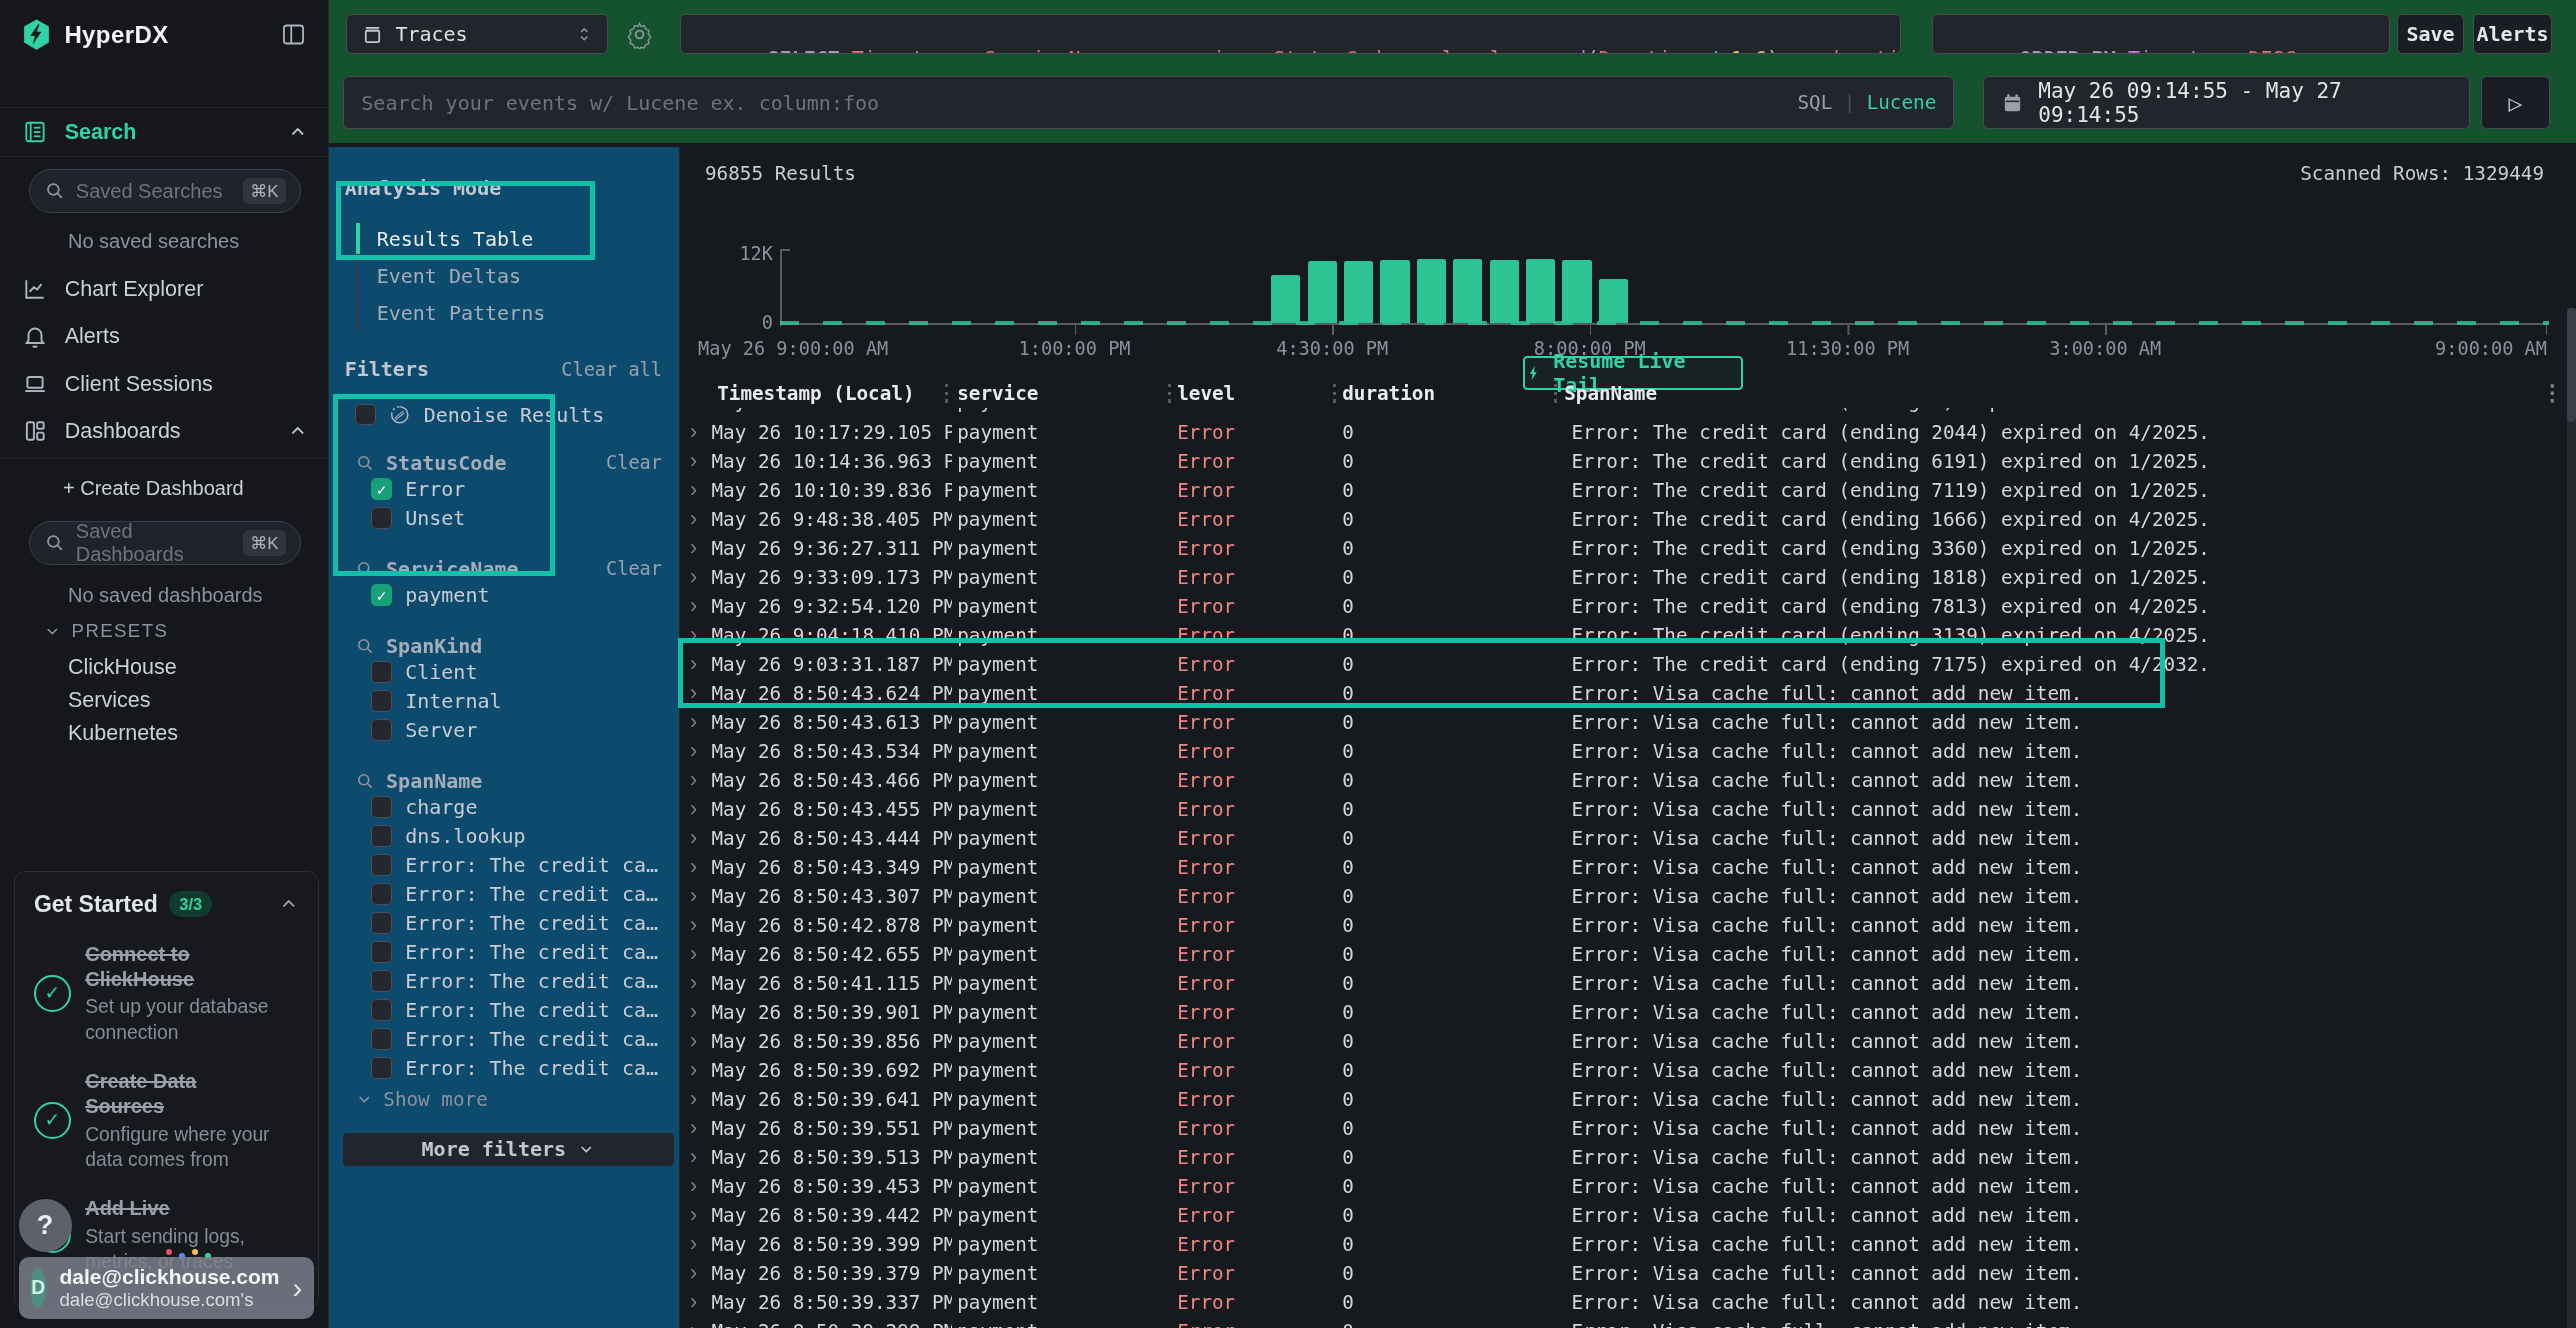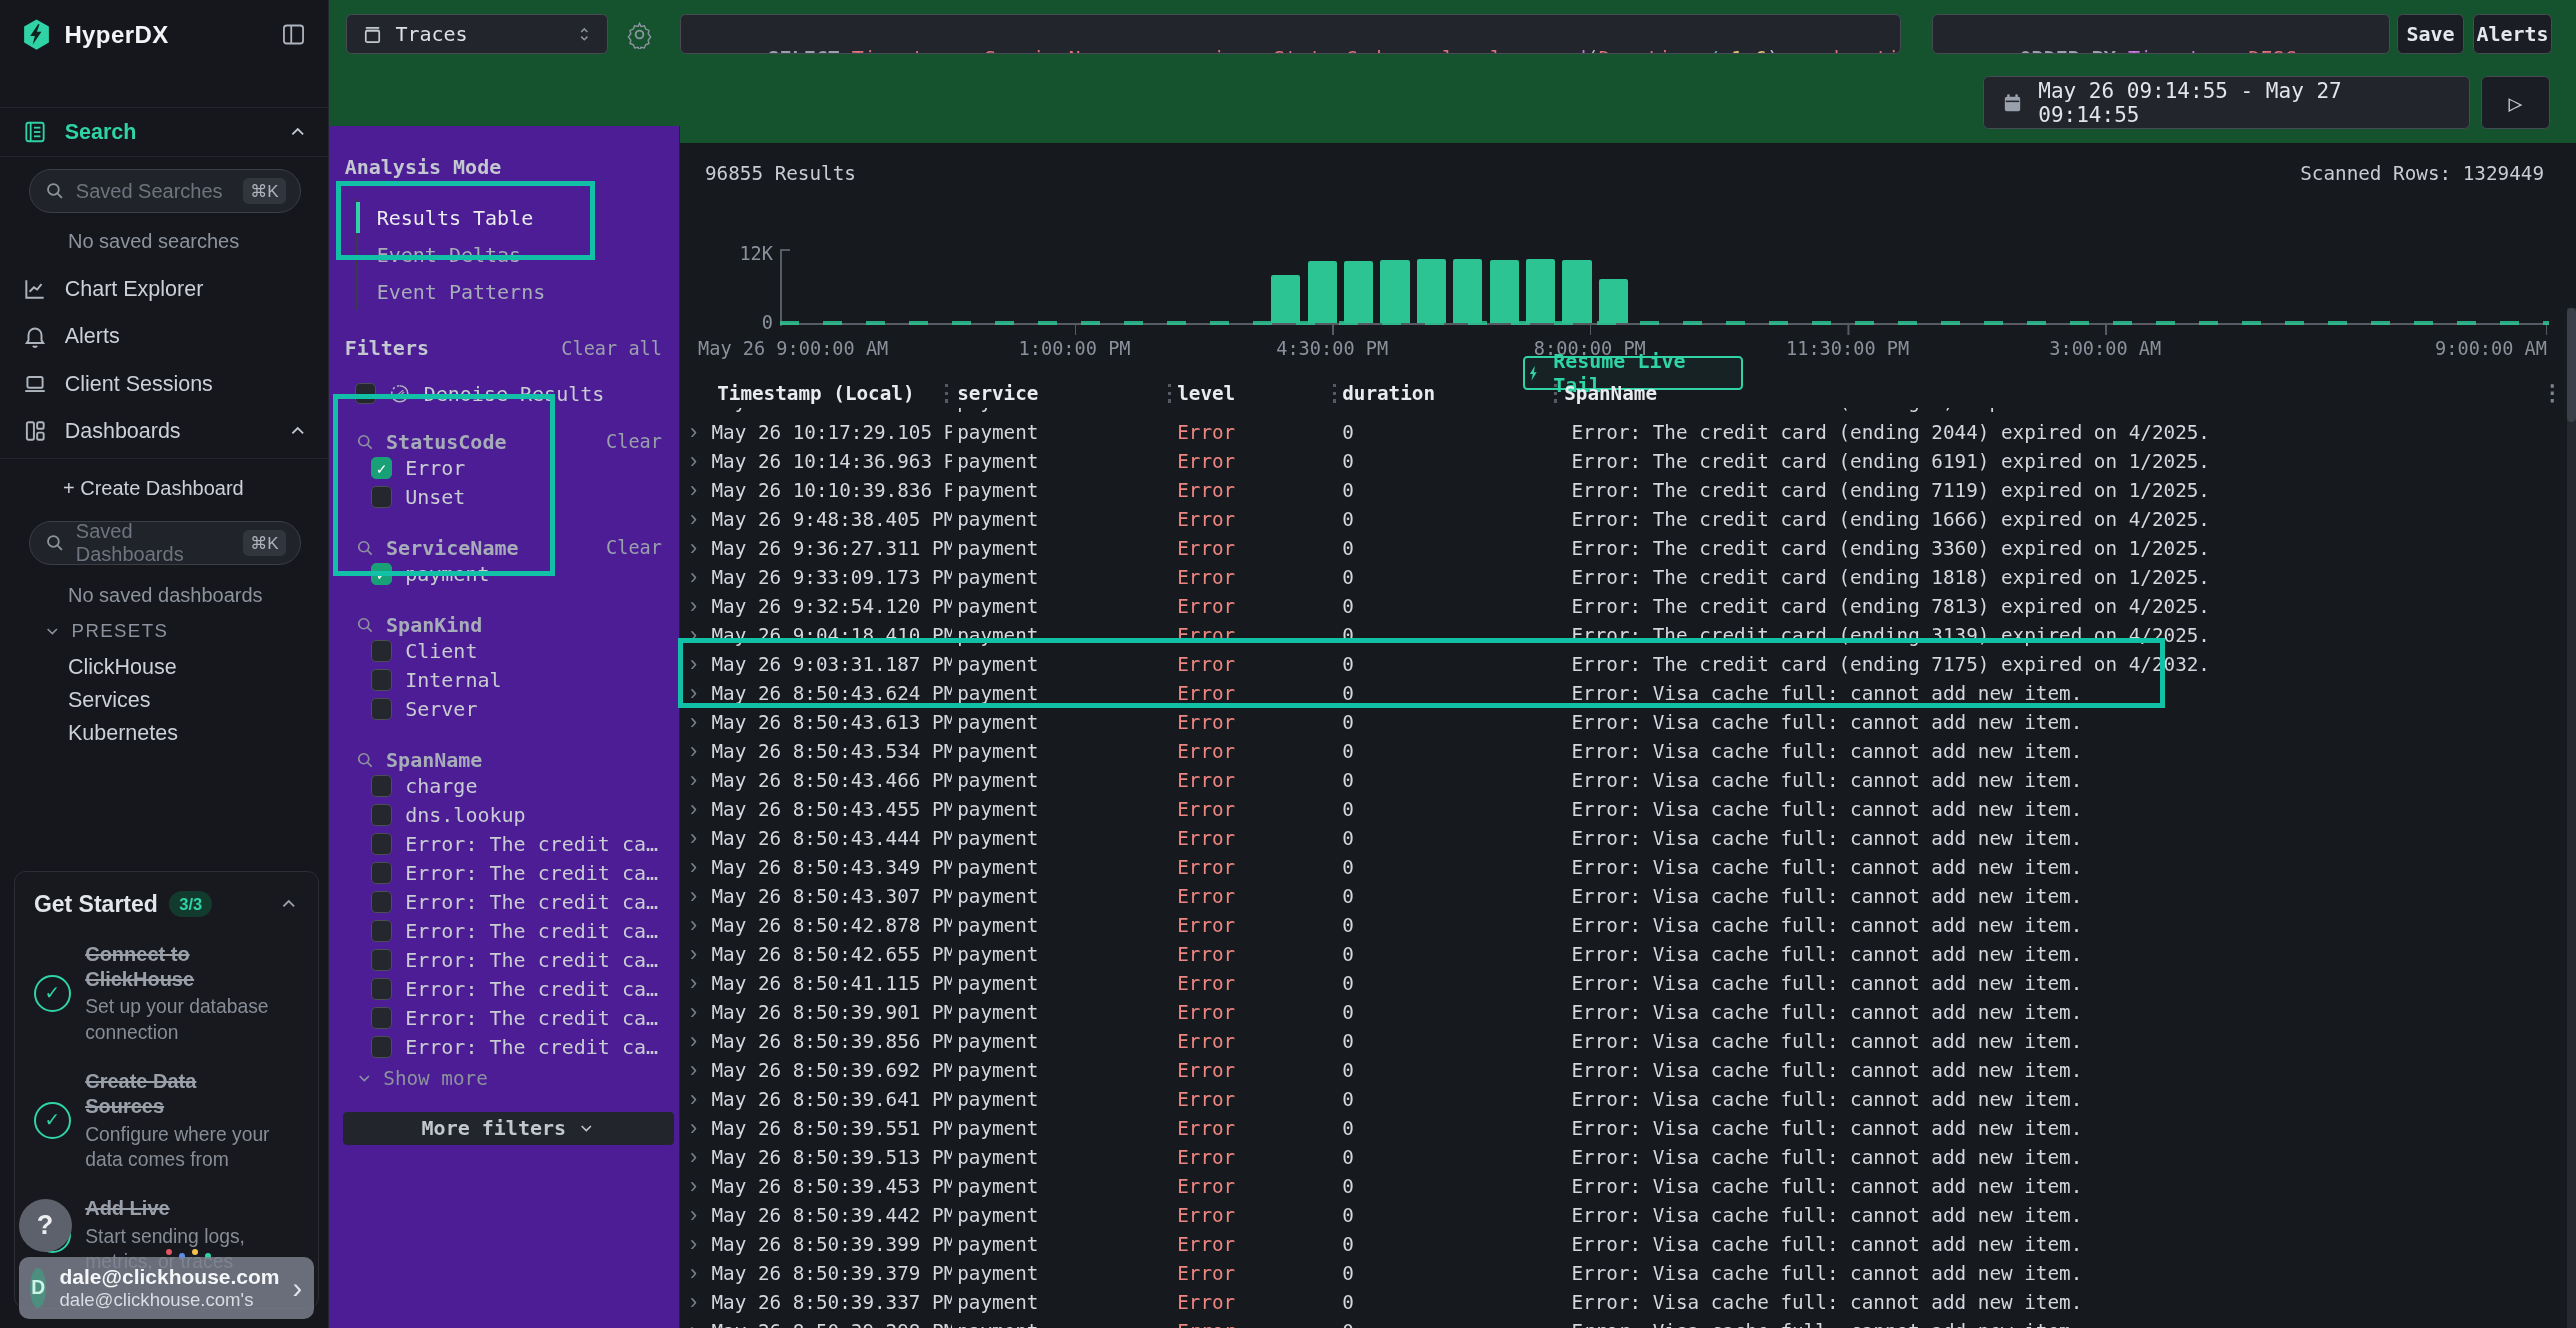--- a/index.html
+++ b/index.html
@@ -77,21 +77,21 @@
   .confetti i{position:absolute;width:6.4px;height:6.4px;border-radius:50%;display:block}
   #user-chip{position:absolute;left:18.6px;top:1257px;width:295px;height:62px;background:rgba(124,129,143,.82);
      border-radius:10px;display:flex;align-items:center;padding:0 11.4px;gap:13px;cursor:pointer;z-index:5}
   .avatar{width:40px;height:40px;border-radius:50%;background:#4c8e80;display:flex;align-items:center;justify-content:center;
      font-size:19.3px;font-weight:bold;color:#ccf4e4}
   .uc-name{font-size:21px;font-weight:bold;color:#f4f6f8;line-height:1.15}
   .uc-org{font-size:18.6px;color:#d9dce2;line-height:1.15}
   .uc-chev{margin-left:auto;color:#e2e5ea;font-size:29px}
 
   
-  #fpanel{position:absolute;left:329px;top:126px;width:351px;bottom:0;background:#4c1d95;border-right:1.4px solid #22252c;
+  #fpanel{position:absolute;left:329px;top:147px;width:351px;bottom:0;background:#0c4a6e;border-right:1.4px solid #22252c;
      padding:29px 17px 0 15.7px;font-family:"DejaVu Sans Mono",monospace}
   .sec-title{font-size:20px;font-weight:bold;color:#c3c8d0}
   #modes{margin:20px 0 0 11.4px;border-left:2.1px solid #383c44}
   .mode-item{position:relative;height:37px;display:flex;align-items:center;padding-left:18.6px;font-size:20px;color:#a7adb8;cursor:pointer}
   .mode-item.on{color:#e9ebee}
   .mode-item.on::before{content:"";position:absolute;left:-2.1px;top:2.9px;bottom:2.9px;width:3.6px;background:#2fd3a6}
   .fl-head{display:flex;align-items:center;margin-top:26px}
   .clear-all{margin-left:auto;font-size:18.6px;color:#9aa1ad;cursor:pointer}
   .denoise{display:flex;align-items:center;gap:13px;margin:21.5px 0 0 10px;cursor:pointer}
   .denoise .lbl{font-size:20px;color:#c9cdd3}
@@ -381,20 +381,28 @@
 
     <div id="order-box" class="box abs">
       <div class="codeline">
         
       <span class="tk-kw">ORDER BY </span><span class="tk-fn">Timestamp </span><span class="tk-id">DESC</span></div>
     </div>
 
     <button id="save-btn" class="btn abs">Save</button>
     <button id="alerts-btn" class="btn abs">Alerts</button>
 
+    <div id="search-box" class="box abs">
+      <input id="search-input" placeholder="Search your events w/ Lucene ex. column:foo" style="">
+      <span class="langs">
+        <span class="lang-sql">SQL</span>
+        <span class="lang-div">|</span>
+        <span class="lang-lucene">Lucene</span>
+      </span>
+    </div>
 
     <div id="date-box" class="box abs">
       <span class="icn" style="width:23px;height:23px">
         <svg viewBox="0 0 24 24" width="23" height="23" fill="#9aa1ad">
             <rect x="4" y="6" width="16" height="15" rx="2"></rect>
             <rect x="6.5" y="3.5" width="2.5" height="4" rx="1" fill="#9aa1ad"></rect>
             <rect x="15" y="3.5" width="2.5" height="4" rx="1" fill="#9aa1ad"></rect>
             <rect x="5" y="10" width="14" height="1.6" fill="#22252b"></rect>
           </svg>
       </span>

